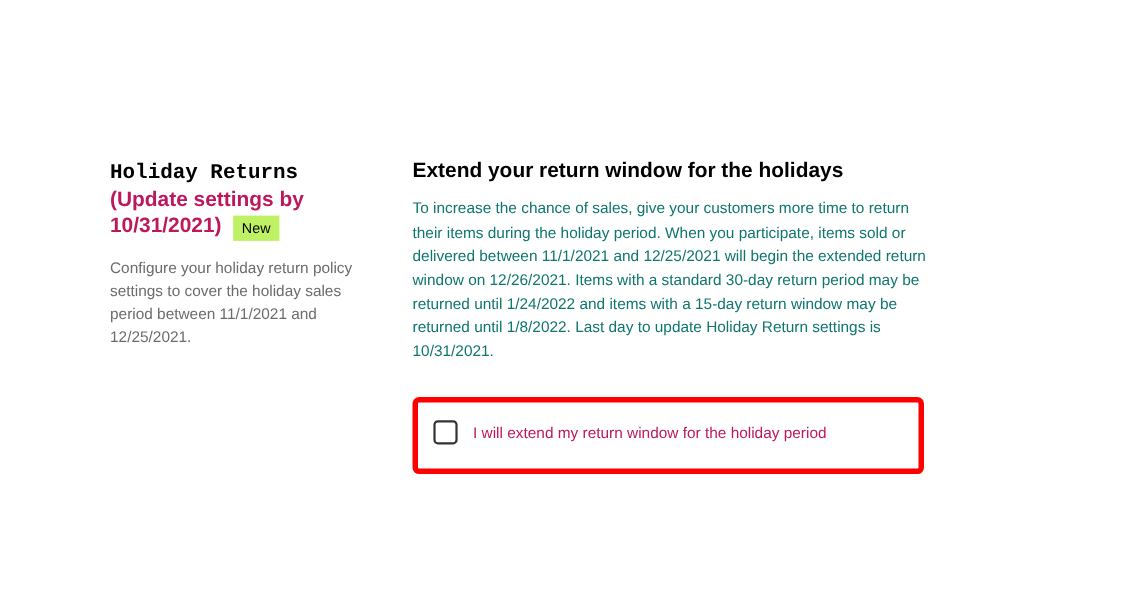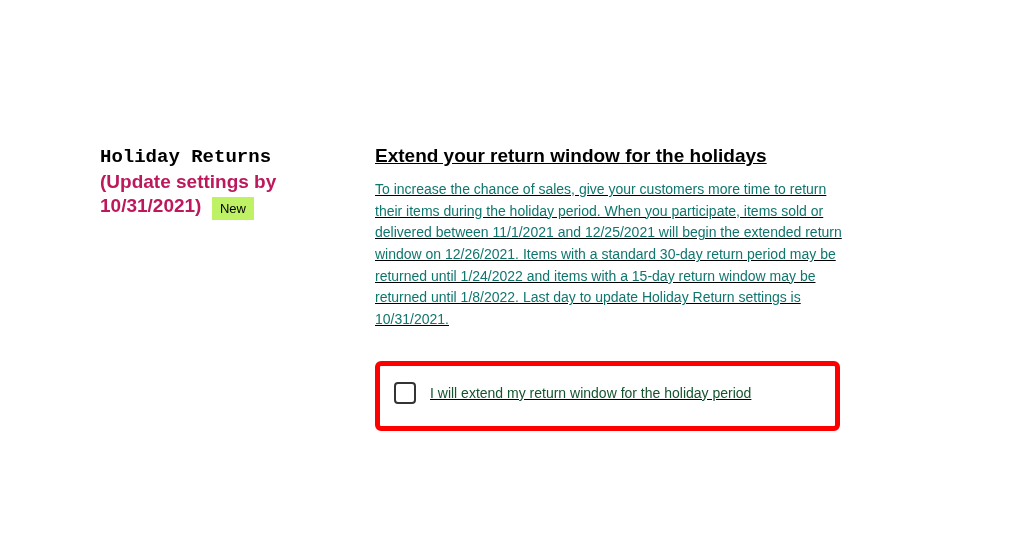--- a/index.html
+++ b/index.html
@@ -49,21 +49,20 @@
     }
     .sidebar-description {
       margin-top: 14px;
       font-size: 14px;
       color: #6c6c6c;
       line-height: 1.5;
     }
     .main {
       flex: 1;
       max-width: 470px;
-      text-decoration: underline;
     }
     .main-title {
       font-size: 19px;
       font-weight: 700;
       color: #000000;
       margin-bottom: 12px;
     }
     .main-description {
       font-size: 14px;
       color: #0f766e;
@@ -85,34 +84,35 @@
       width: 22px;
       height: 22px;
       border: 2px solid #333333;
       border-radius: 4px;
       background: #ffffff;
       cursor: pointer;
       flex-shrink: 0;
     }
     .checkbox-label {
       font-size: 14px;
-      color: #14532d;
+      color: #be185d;
     }
   </style>
 </head>
 <body>
 
 <div class="container">
   <div class="sidebar">
     <div>
       <span class="sidebar-title">Holiday Returns</span>
       <br>
       <span class="sidebar-subtitle">(Update settings by 10/31/2021)</span>
       <span class="badge">New</span>
     </div>
+    <p class="sidebar-description">Configure your holiday return policy settings to cover the holiday sales period between 11/1/2021 and 12/25/2021.</p>
   </div>
 
   <div class="main">
     <h2 class="main-title">Extend your return window for the holidays</h2>
     <p class="main-description">To increase the chance of sales, give your customers more time to return their items during the holiday period. When you participate, items sold or delivered between 11/1/2021 and 12/25/2021 will begin the extended return window on 12/26/2021. Items with a standard 30-day return period may be returned until 1/24/2022 and items with a 15-day return window may be returned until 1/8/2022. Last day to update Holiday Return settings is 10/31/2021.</p>
 
     <div class="highlight-box">
       <div class="checkbox-row">
         <div class="checkbox"></div>
         <span class="checkbox-label">I will extend my return window for the holiday period</span>

